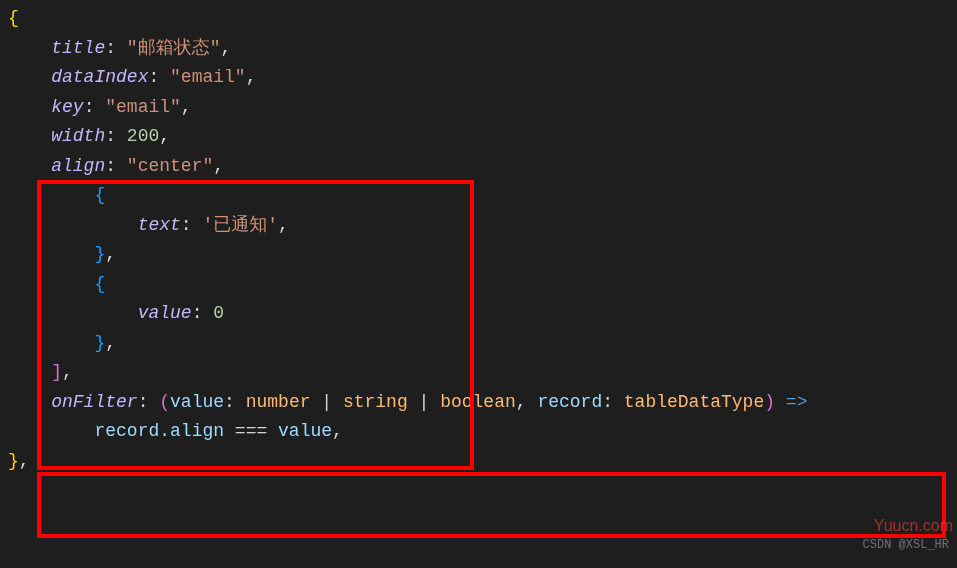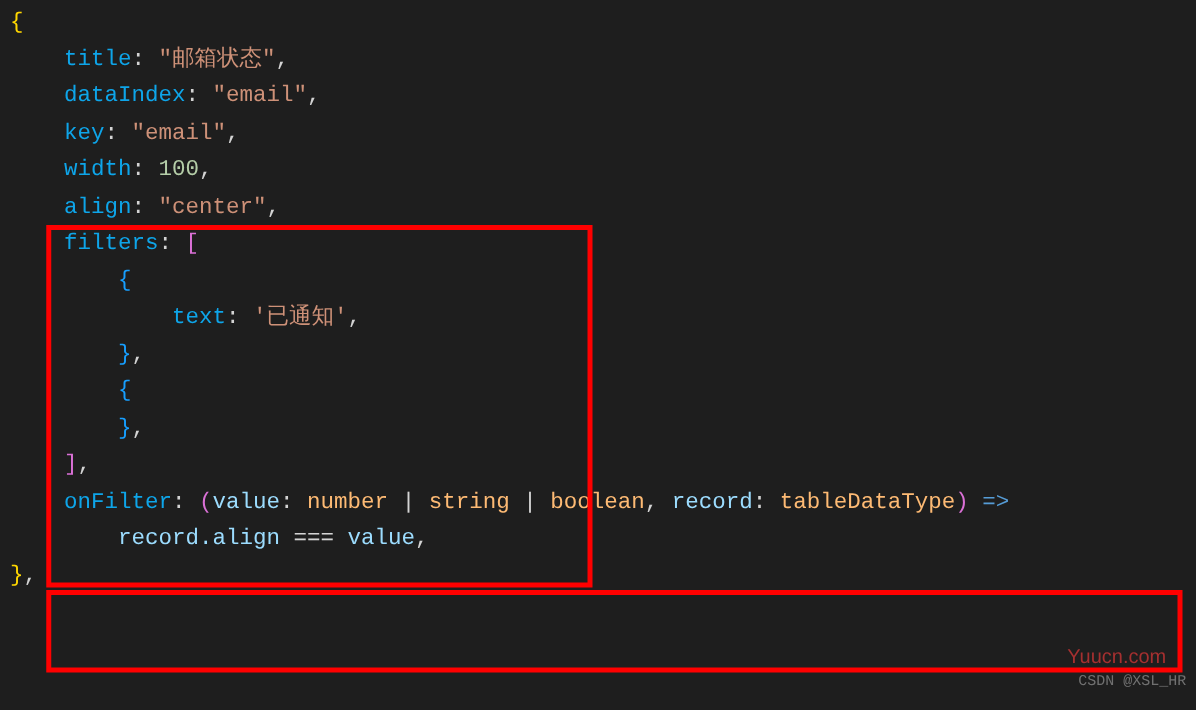--- a/index.html
+++ b/index.html
@@ -19,21 +19,21 @@
       overflow: hidden;
     }
     .code-container {
       padding: 4px 0 0 8px;
       position: relative;
     }
     .line {
       white-space: pre;
       position: relative;
     }
-    .tok-prop { color: #0ea5e9; }
+    .tok-prop { color: #c4b5fd; font-style: italic; }
     .tok-punct { color: #d4d4d4; }
     .tok-string { color: #ce9178; }
     .tok-num { color: #b5cea8; }
     .tok-brace { color: #ffd700; }
     .tok-brace2 { color: #da70d6; }
     .tok-brace3 { color: #179fff; }
     .tok-type { color: #fdba74; }
     .tok-keyword { color: #569cd6; }
     .tok-var { color: #9cdcfe; }
     .tok-op { color: #d4d4d4; }
@@ -51,21 +51,21 @@
       position: absolute;
       left: 37px;
       top: 472px;
       width: 909px;
       height: 66px;
       border: 4px solid #ff0000;
       pointer-events: none;
     }
     .watermark1 {
       position: absolute;
-      right: 24px;
+      right: 4px;
       bottom: 28px;
       color: rgba(255, 60, 60, 0.6);
       font-size: 16px;
       font-family: sans-serif;
     }
     .watermark2 {
       position: absolute;
       right: 8px;
       bottom: 8px;
       color: rgba(180, 180, 180, 0.55);
@@ -74,27 +74,27 @@
     }
   </style>
 </head>
 <body>
 
 <div class="code-container">
 <div class="line"><span class="tok-brace">{</span></div>
 <div class="line">    <span class="tok-prop">title</span><span class="tok-punct">: </span><span class="tok-string">"邮箱状态"</span><span class="tok-punct">,</span></div>
 <div class="line">    <span class="tok-prop">dataIndex</span><span class="tok-punct">: </span><span class="tok-string">"email"</span><span class="tok-punct">,</span></div>
 <div class="line">    <span class="tok-prop">key</span><span class="tok-punct">: </span><span class="tok-string">"email"</span><span class="tok-punct">,</span></div>
-<div class="line">    <span class="tok-prop">width</span><span class="tok-punct">: </span><span class="tok-num">100</span><span class="tok-punct">,</span></div>
+<div class="line">    <span class="tok-prop">width</span><span class="tok-punct">: </span><span class="tok-num">200</span><span class="tok-punct">,</span></div>
 <div class="line">    <span class="tok-prop">align</span><span class="tok-punct">: </span><span class="tok-string">"center"</span><span class="tok-punct">,</span></div>
-<div class="line">    <span class="tok-prop">filters</span><span class="tok-punct">: </span><span class="tok-brace2">[</span></div>
 <div class="line">        <span class="tok-brace3">{</span></div>
 <div class="line">            <span class="tok-prop">text</span><span class="tok-punct">: </span><span class="tok-string">'已通知'</span><span class="tok-punct">,</span></div>
 <div class="line">        <span class="tok-brace3">}</span><span class="tok-punct">,</span></div>
 <div class="line">        <span class="tok-brace3">{</span></div>
+<div class="line">            <span class="tok-prop">value</span><span class="tok-punct">: </span><span class="tok-num">0</span></div>
 <div class="line">        <span class="tok-brace3">}</span><span class="tok-punct">,</span></div>
 <div class="line">    <span class="tok-brace2">]</span><span class="tok-punct">,</span></div>
 <div class="line">    <span class="tok-prop">onFilter</span><span class="tok-punct">: </span><span class="tok-brace2">(</span><span class="tok-var">value</span><span class="tok-punct">: </span><span class="tok-type">number</span><span class="tok-punct"> | </span><span class="tok-type">string</span><span class="tok-punct"> | </span><span class="tok-type">boolean</span><span class="tok-punct">,</span> <span class="tok-var">record</span><span class="tok-punct">: </span><span class="tok-type">tableDataType</span><span class="tok-brace2">)</span> <span class="tok-keyword">=&gt;</span></div>
 <div class="line">        <span class="tok-var">record</span><span class="tok-var">.align</span><span class="tok-op"> === </span><span class="tok-var">value</span><span class="tok-punct">,</span></div>
 <div class="line"><span class="tok-brace">}</span><span class="tok-punct">,</span></div>
 </div>
 
 <div class="highlight-box-1"></div>
 <div class="highlight-box-2"></div>
 

